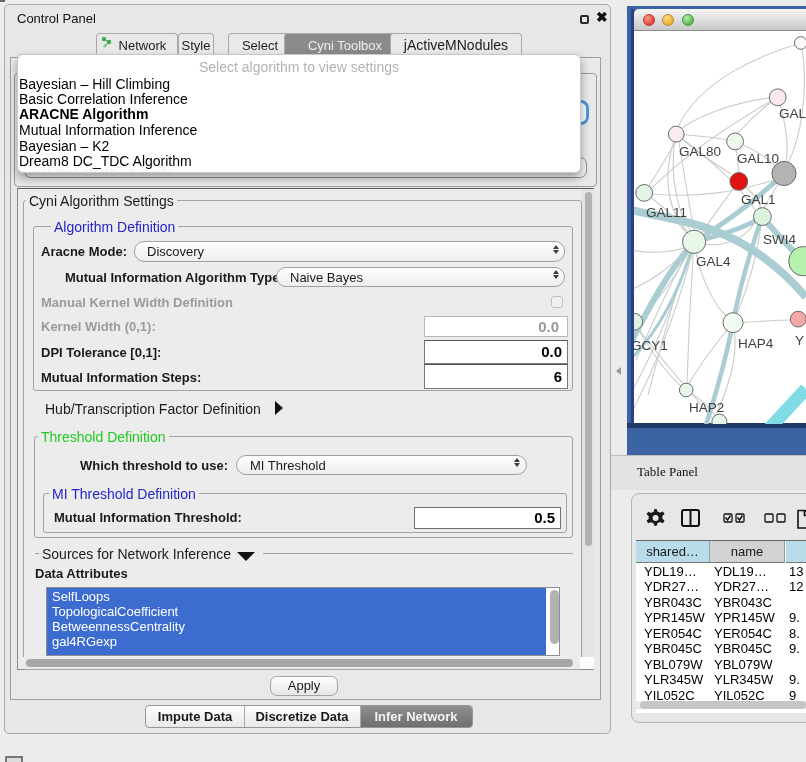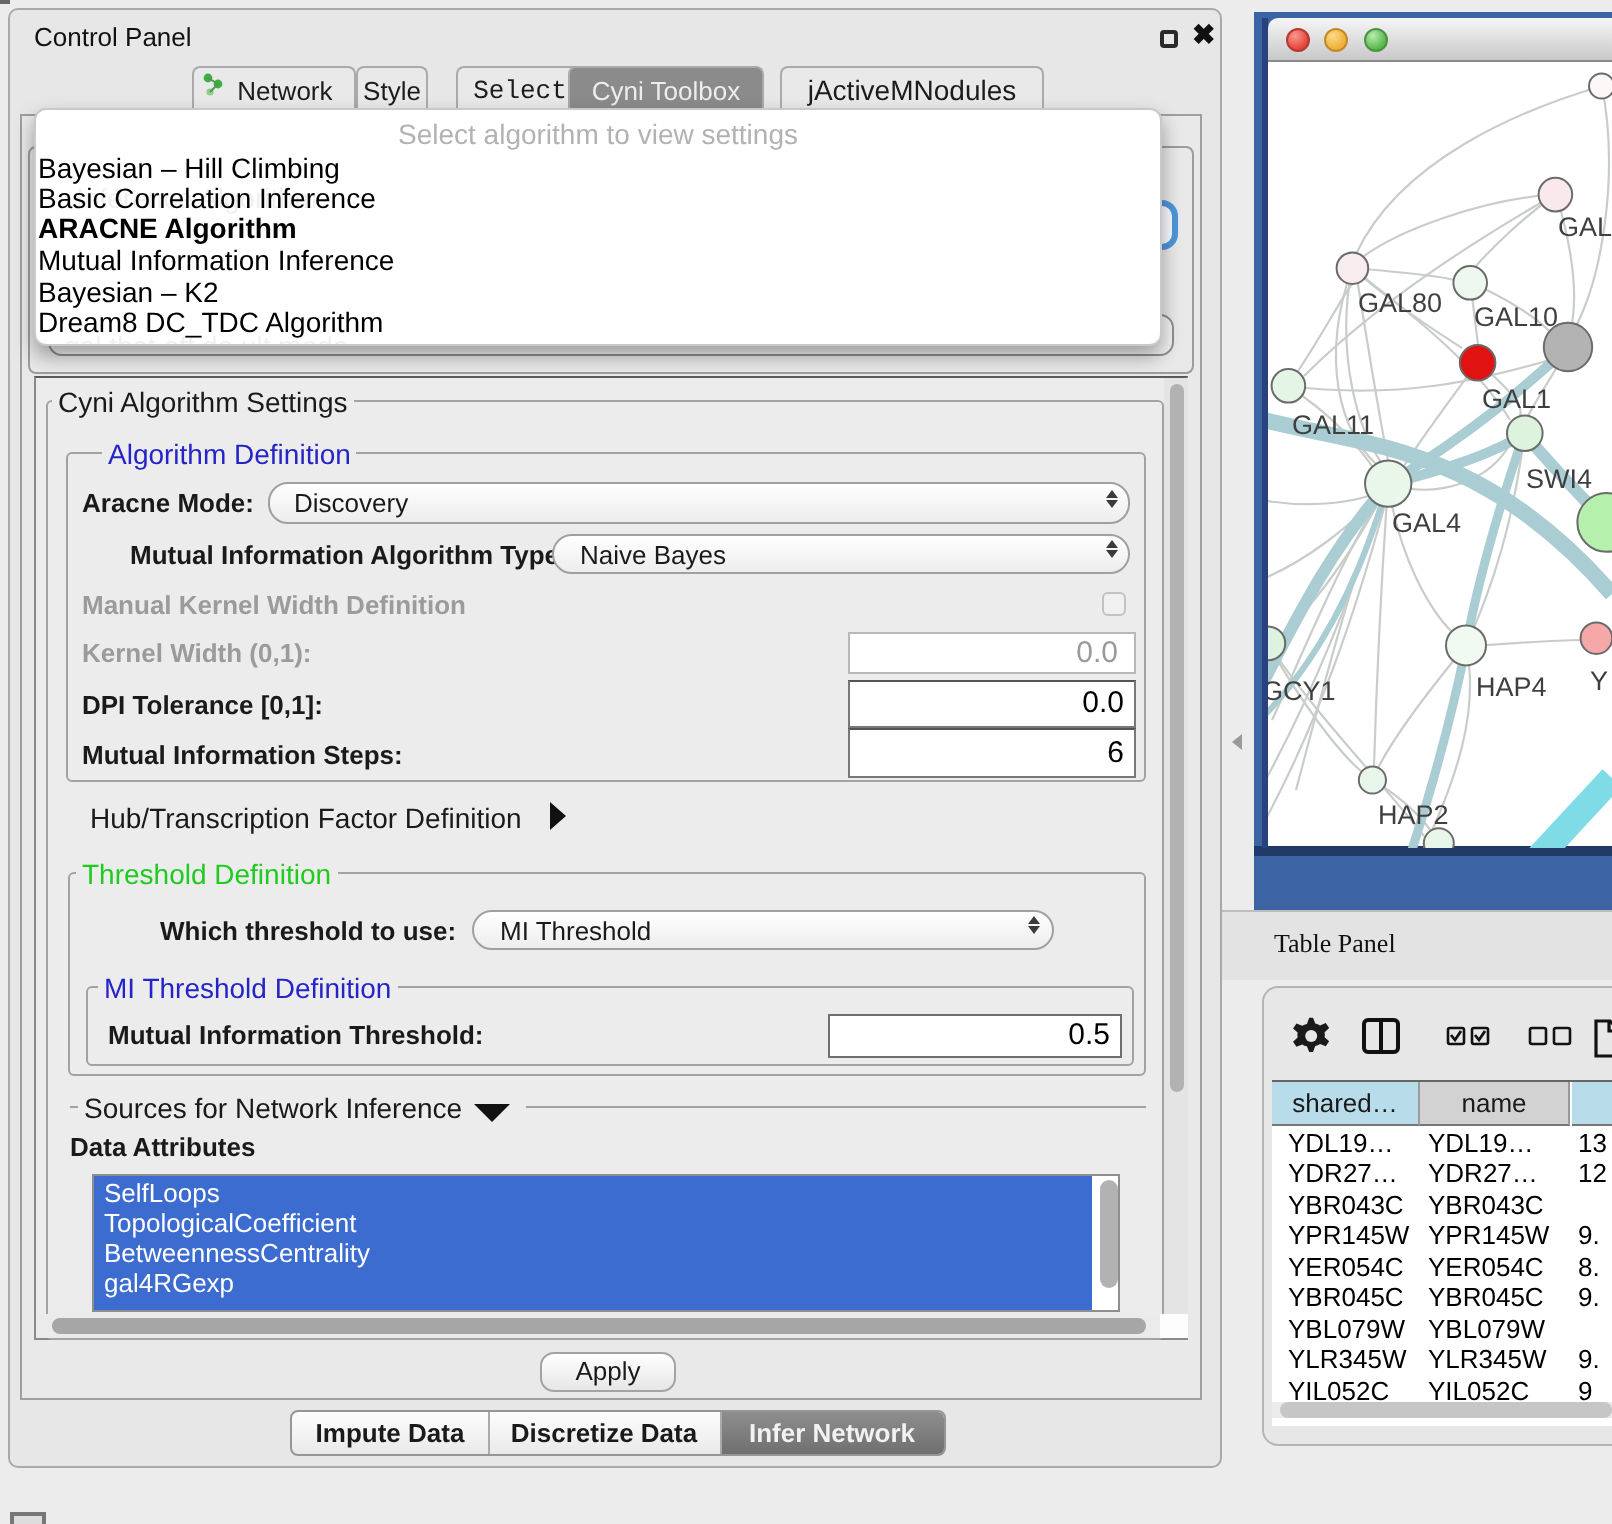--- a/index.html
+++ b/index.html
@@ -23,21 +23,21 @@
 .grplab{position:absolute;background:#ececec;padding:0 3px;white-space:nowrap;font-size:14px;}
 .blab{color:#2524c8;}
 .glab{color:#1ecb1e;}
 .flab{position:absolute;font-weight:bold;white-space:nowrap;}
 .gray{color:#9b9b9b;}
 .combo{position:absolute;background:linear-gradient(#ffffff,#ededed);border:1px solid #a0a0a0;border-radius:10px;line-height:19px;}
 .car{position:absolute;width:11px;}
 .car:before,.car:after{content:"";display:block;margin:1px auto;width:0;height:0;border-left:3.2px solid transparent;border-right:3.2px solid transparent;}
 .car:before{border-bottom:4.5px solid #3a3a3a;}
 .car:after{border-top:4.5px solid #3a3a3a;}
-.tf{position:absolute;background:#fff;text-align:right;font-size:15px;}
+.tf{position:absolute;background:#fff;text-align:right;font-size:15px;font-weight:bold;}
 #dlist{left:46px;top:587px;width:514px;height:69px;border:1px solid #8e8e8e;background:#fff;}
 #dblue{left:0;top:0;width:499px;height:67px;background:#3d6cd1;color:#fff;}
 #dblue div{padding-left:5px;line-height:15px;}
 #vsbtrack{left:582px;top:189px;width:12px;height:468px;background:#e4e4e4;}
 #vsbt{left:585px;top:192px;width:7px;height:354px;background:#b2b2b2;border-radius:3.5px;}
 #hsb{left:18px;top:657px;width:562px;height:12px;background:#ebebeb;}
 #hsbt{left:26px;top:659px;width:547px;height:8px;background:#a6a6a6;border-radius:4px;}
 #hsbcorner{left:580px;top:657px;width:14px;height:12px;background:#fdfdfd;}
 #lsbt{left:503px;top:2px;width:9px;height:54px;background:#b2b2b2;border-radius:4.5px;}
 #apply{left:270px;top:676px;width:68px;height:20px;background:linear-gradient(#ffffff,#e6e6e6);border:1px solid #a3a3a3;border-radius:7px;text-align:center;line-height:18px;}
@@ -61,22 +61,22 @@
 #thsb{left:636px;top:701px;width:170px;height:8px;background:#ebebeb;}
 #thsbt{left:640px;top:701px;width:166px;height:8px;background:#c6c6c6;border-radius:4px;}
 </style></head><body>
 <div id="stage">
 <div class="abs" id="lwin"></div>
 <div class="abs" id="ltitle">Control Panel</div>
 <div class="abs" id="ticon1"></div>
 <div class="abs" id="ticon2">✖</div>
 <div class="abs tab" style="left:96px;width:82px;">&nbsp;&nbsp;&nbsp;Network</div>
 <div class="abs tab" style="left:178px;width:36px;">Style</div>
-<div class="abs tab" style="left:228px;width:64px;font-family:Liberation Mono, monospace;">Select</div>
-<div class="abs tab" id="tabsel" style="left:284px;width:98px;">Cyni Toolbox</div>
+<div class="abs tab" style="left:228px;width:64px;">Select</div>
+<div class="abs tab" id="tabsel" style="left:284px;width:122px;">Cyni Toolbox</div>
 <div class="abs tab" style="left:390px;width:132px;font-size:14px;">jActiveMNodules</div>
 <svg class="abs" style="left:101px;top:36px;" width="12" height="12">
       <circle cx="3" cy="3" r="2.2" fill="#3fae46"></circle>
       <circle cx="8" cy="6" r="2.2" fill="#3fae46"></circle>
       <circle cx="4" cy="10" r="1.8" fill="#8fd08f"></circle>
       <path d="M3,3 L8,6 L4,10" stroke="#4a9a4a" stroke-width="1" fill="none"></path>
     </svg>
 <div class="abs" id="cpanel"></div>
 <div class="abs" id="hidgrp"></div>
 <div class="abs" id="hidcombo1"></div>

